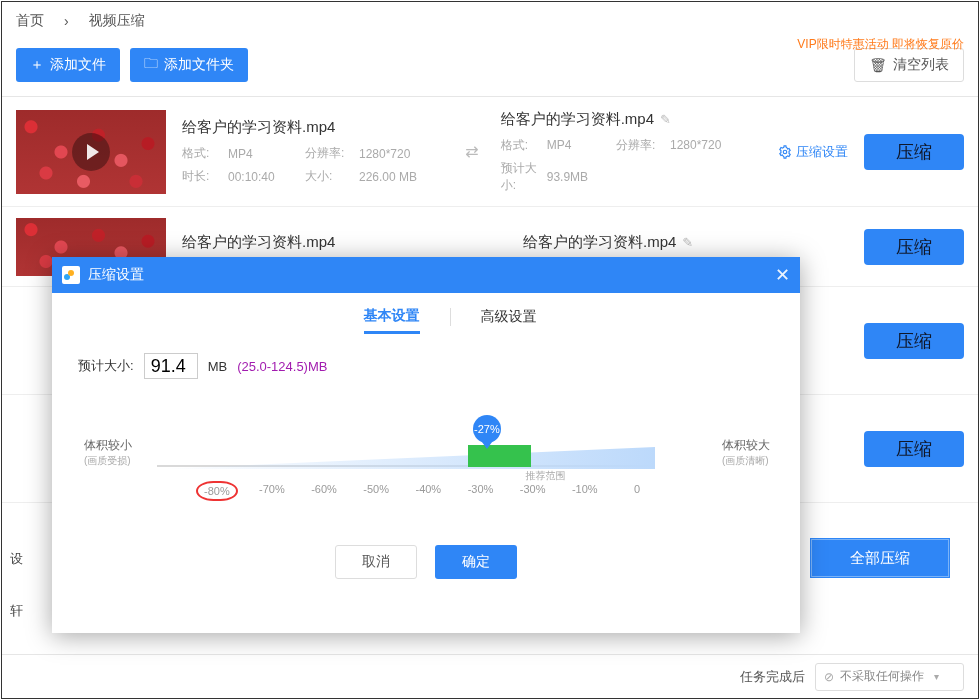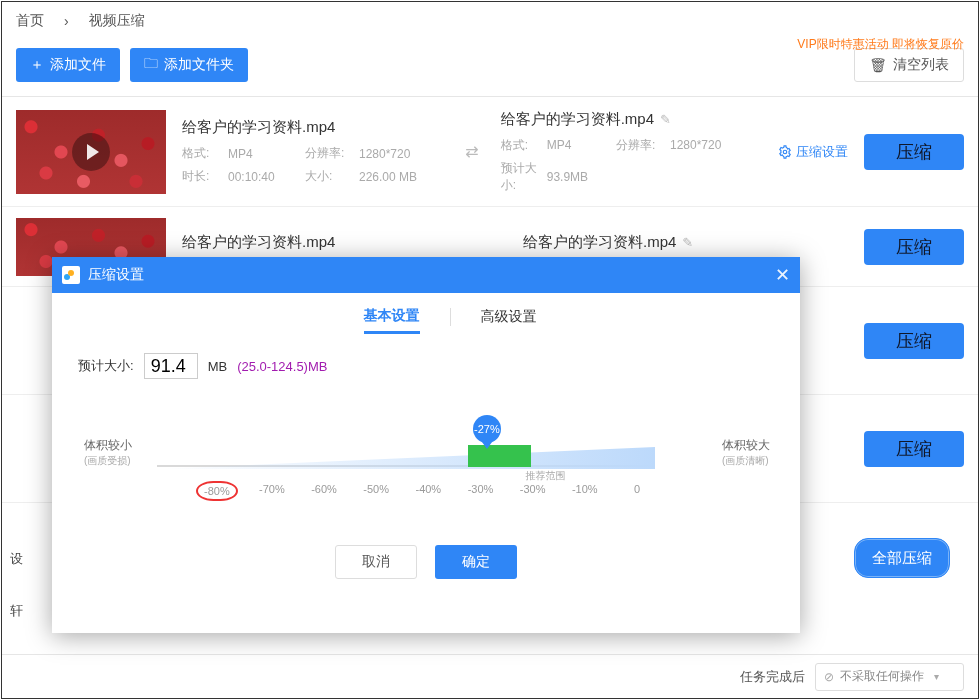--- a/index.html
+++ b/index.html
@@ -54,21 +54,21 @@
 
 .file-row.short { height: 80px; }
 .file-row.short .thumb { height: 58px; }
 
 
 .footer-bar { position: absolute; bottom: 0; left: 0; right: 0; height: 44px; border-top: 1px solid #e6e6e6; display: flex; align-items: center; justify-content: flex-end; padding: 0 14px; gap: 10px; font-size: 13px; color: #555; background: #fff; }
 .footer-select { border: 1px solid #ddd; height: 28px; padding: 0 24px 0 24px; border-radius: 3px; color: #888; position: relative; font-size: 12px; display: inline-flex; align-items: center; gap: 6px; }
 .footer-select::before { content: "⊘"; position: absolute; left: 8px; color: #aaa; }
 .footer-select .chev { color: #aaa; font-size: 10px; margin-left: 4px; }
 
-.big-compress { position: absolute; right: 28px; bottom: 120px; background: #2f86f6; color: #fff; border: none; border-radius: 14px; width: 96px; height: 40px; font-size: 15px; cursor: pointer; border: 1px solid #2f86f6; box-shadow: 0 0 0 1px #7ab3f8 inset; }
+.big-compress { position: absolute; right: 28px; bottom: 120px; background: #2f86f6; color: #fff; border: none; border-radius: 0; width: 140px; height: 40px; font-size: 15px; cursor: pointer; border: 1px solid #2f86f6; box-shadow: 0 0 0 1px #7ab3f8 inset; }
 
 .left-edge-text { position: absolute; left: 8px; font-size: 13px; color: #444; }
 .left-edge-1 { top: 548px; }
 .left-edge-2 { top: 600px; }
 
 
 .overlay { position: absolute; inset: 0; background: rgba(0,0,0,0); display: flex; align-items: center; justify-content: center; pointer-events: none; }
 .dialog { position: absolute; left: 50px; top: 255px; width: 748px; height: 376px; background: #fff; box-shadow: 0 3px 24px rgba(0,0,0,.35); pointer-events: auto; }
 .dialog-titlebar { height: 36px; background: #2f86f6; color: #fff; display: flex; align-items: center; padding: 0 10px; font-size: 14px; gap: 8px; }
 .dialog-titlebar .dlg-icon { width: 18px; height: 18px; background: #fff; border-radius: 2px; position: relative; }

